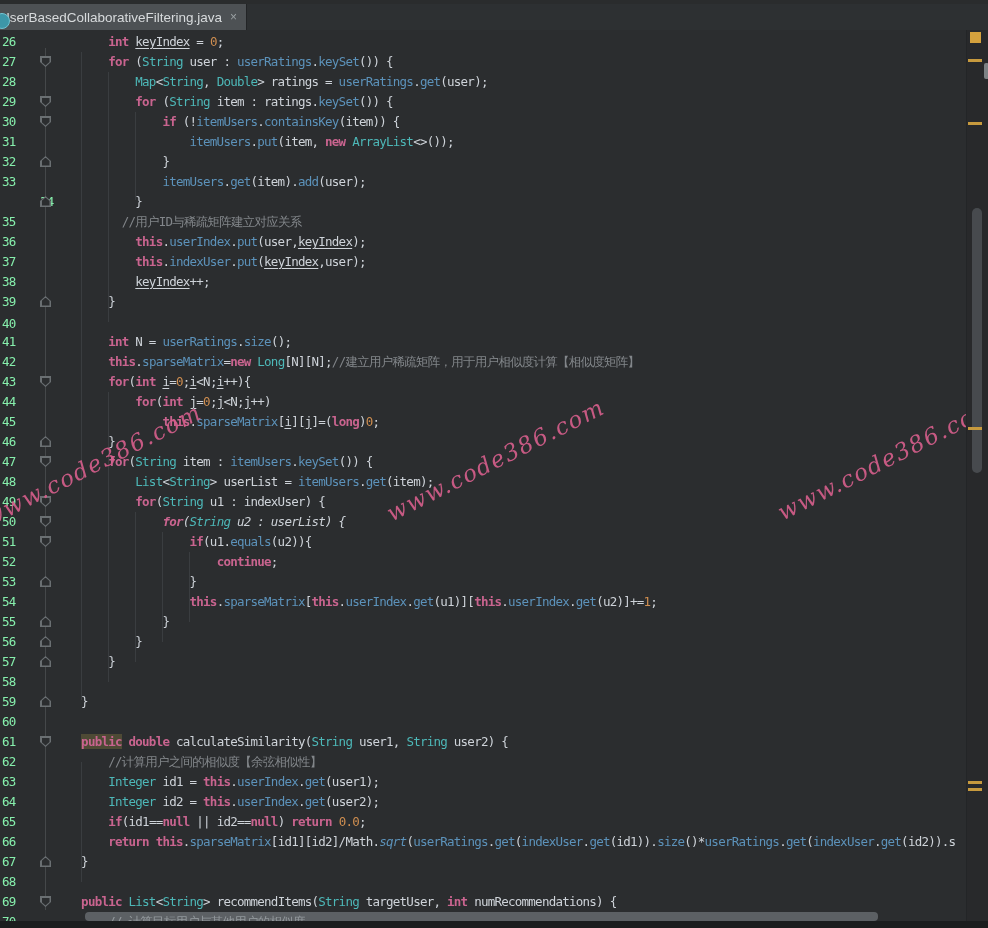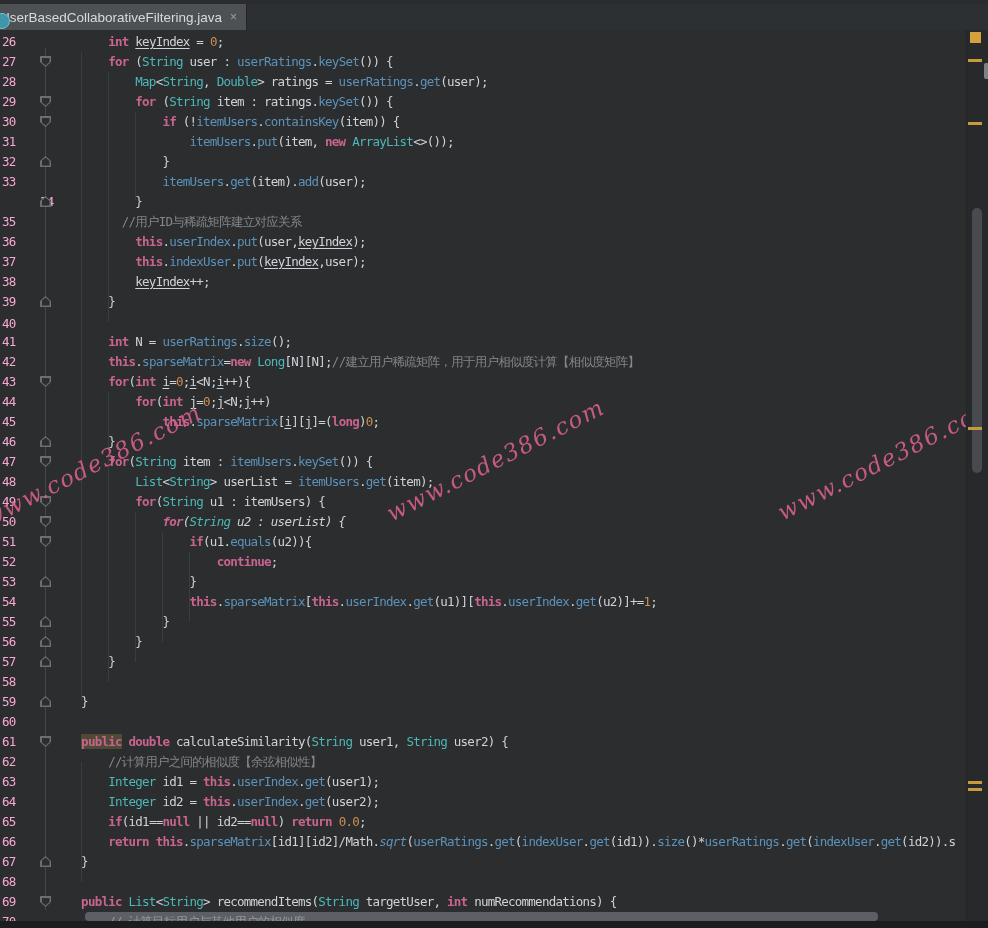--- a/index.html
+++ b/index.html
@@ -14,21 +14,21 @@
   #tab .title{color:#d8dbdd;font-size:13.5px;white-space:nowrap;}
   #tab .close{color:#9aa0a3;font-size:12px;margin-left:8px;line-height:1;}
   #classicon{position:absolute;left:-6px;top:9px;width:16px;height:16px;border-radius:50%;
     background:#3d97a9;border:1px solid #71c3d2;box-sizing:border-box;}
 
   
   #editor{position:absolute;left:0;top:30px;width:988px;height:898px;background:#2b2d2f;overflow:hidden;}
   .mono{font-family:"DejaVu Sans Mono","Liberation Mono",monospace;font-size:12.5px;letter-spacing:-0.75px;}
   #foldline{position:absolute;left:45px;top:18px;width:1px;height:862px;background:#45484a;}
   .guide{position:absolute;width:1px;background:#3a3d40;}
-  .gutnum{position:absolute;left:2px;height:20px;line-height:20px;color:#f9a8d4;}
+  .gutnum{position:absolute;left:2px;height:20px;line-height:20px;color:#86efac;}
   .codeline{position:absolute;left:54px;height:20px;line-height:20px;white-space:pre;color:#ced3d9;}
   .sg{white-space:pre;}
   .k{color:#c9648f;font-weight:bold;}
   .t{color:#4db8b8;}
   .m{color:#5c92ba;}
   .mi{color:#5c92ba;font-style:italic;}
   .d{color:#ced3d9;}
   .n{color:#cf8e50;}
   .c{color:#82868a;}
   .u{color:#ced3d9;text-decoration:underline;text-underline-offset:2px;}
@@ -205,21 +205,21 @@
         <div class="codeline mono" style="top: 262px;">        <span class="sg d">}</span></div>
         <div class="codeline mono" style="top: 282px;"></div>
         <div class="codeline mono" style="top: 302px;">        <span class="sg k">int</span><span class="sg d"> N = </span><span class="sg m">userRatings</span><span class="sg d">.</span><span class="sg m">size</span><span class="sg d">();</span></div>
         <div class="codeline mono" style="top: 322px;">        <span class="sg k">this</span><span class="sg d">.</span><span class="sg m">sparseMatrix</span><span class="sg d">=</span><span class="sg k">new</span><span class="sg d"> </span><span class="sg t">Long</span><span class="sg d">[N][N];</span><span class="sg c">//建立用户稀疏矩阵，用于用户相似度计算【相似度矩阵】</span></div>
         <div class="codeline mono" style="top: 342px;">        <span class="sg k">for</span><span class="sg d">(</span><span class="sg k">int</span><span class="sg d"> </span><span class="sg u">i</span><span class="sg d">=</span><span class="sg n">0</span><span class="sg d">;</span><span class="sg u">i</span><span class="sg d">&lt;N;</span><span class="sg u">i</span><span class="sg d">++){</span></div>
         <div class="codeline mono" style="top: 362px;">            <span class="sg k">for</span><span class="sg d">(</span><span class="sg k">int</span><span class="sg d"> </span><span class="sg u">j</span><span class="sg d">=</span><span class="sg n">0</span><span class="sg d">;</span><span class="sg u">j</span><span class="sg d">&lt;N;</span><span class="sg u">j</span><span class="sg d">++)</span></div>
         <div class="codeline mono" style="top: 382px;">                <span class="sg k">this</span><span class="sg d">.</span><span class="sg m">sparseMatrix</span><span class="sg d">[</span><span class="sg u">i</span><span class="sg d">][</span><span class="sg u">j</span><span class="sg d">]=(</span><span class="sg k">long</span><span class="sg d">)</span><span class="sg n">0</span><span class="sg d">;</span></div>
         <div class="codeline mono" style="top: 402px;">        <span class="sg d">}</span></div>
         <div class="codeline mono" style="top: 422px;">        <span class="sg k">for</span><span class="sg d">(</span><span class="sg t">String</span><span class="sg d"> item : </span><span class="sg m">itemUsers</span><span class="sg d">.</span><span class="sg m">keySet</span><span class="sg d">()) {</span></div>
         <div class="codeline mono" style="top: 442px;">            <span class="sg t">List</span><span class="sg d">&lt;</span><span class="sg t">String</span><span class="sg d">&gt; userList = </span><span class="sg m">itemUsers</span><span class="sg d">.</span><span class="sg m">get</span><span class="sg d">(item);</span></div>
-        <div class="codeline mono" style="top: 462px;">            <span class="sg k">for</span><span class="sg d">(</span><span class="sg t">String</span><span class="sg d"> u1 : itemUsers) {</span></div>
+        <div class="codeline mono" style="top: 462px;">            <span class="sg k">for</span><span class="sg d">(</span><span class="sg t">String</span><span class="sg d"> u1 : indexUser) {</span></div>
         <div class="codeline mono" style="top: 482px; font-style: italic;">                <span class="sg k">for</span><span class="sg d">(</span><span class="sg t">String</span><span class="sg d"> u2 : userList) {</span></div>
         <div class="codeline mono" style="top: 502px;">                    <span class="sg k">if</span><span class="sg d">(u1.</span><span class="sg m">equals</span><span class="sg d">(u2)){</span></div>
         <div class="codeline mono" style="top: 522px;">                        <span class="sg k">continue</span><span class="sg d">;</span></div>
         <div class="codeline mono" style="top: 542px;">                    <span class="sg d">}</span></div>
         <div class="codeline mono" style="top: 562px;">                    <span class="sg k">this</span><span class="sg d">.</span><span class="sg m">sparseMatrix</span><span class="sg d">[</span><span class="sg k">this</span><span class="sg d">.</span><span class="sg m">userIndex</span><span class="sg d">.</span><span class="sg m">get</span><span class="sg d">(u1)][</span><span class="sg k">this</span><span class="sg d">.</span><span class="sg m">userIndex</span><span class="sg d">.</span><span class="sg m">get</span><span class="sg d">(u2)]+=</span><span class="sg n">1</span><span class="sg d">;</span></div>
         <div class="codeline mono" style="top: 582px;">                <span class="sg d">}</span></div>
         <div class="codeline mono" style="top: 602px;">            <span class="sg d">}</span></div>
         <div class="codeline mono" style="top: 622px;">        <span class="sg d">}</span></div>
         <div class="codeline mono" style="top: 642px;"></div>
         <div class="codeline mono" style="top: 662px;">    <span class="sg d">}</span></div>

